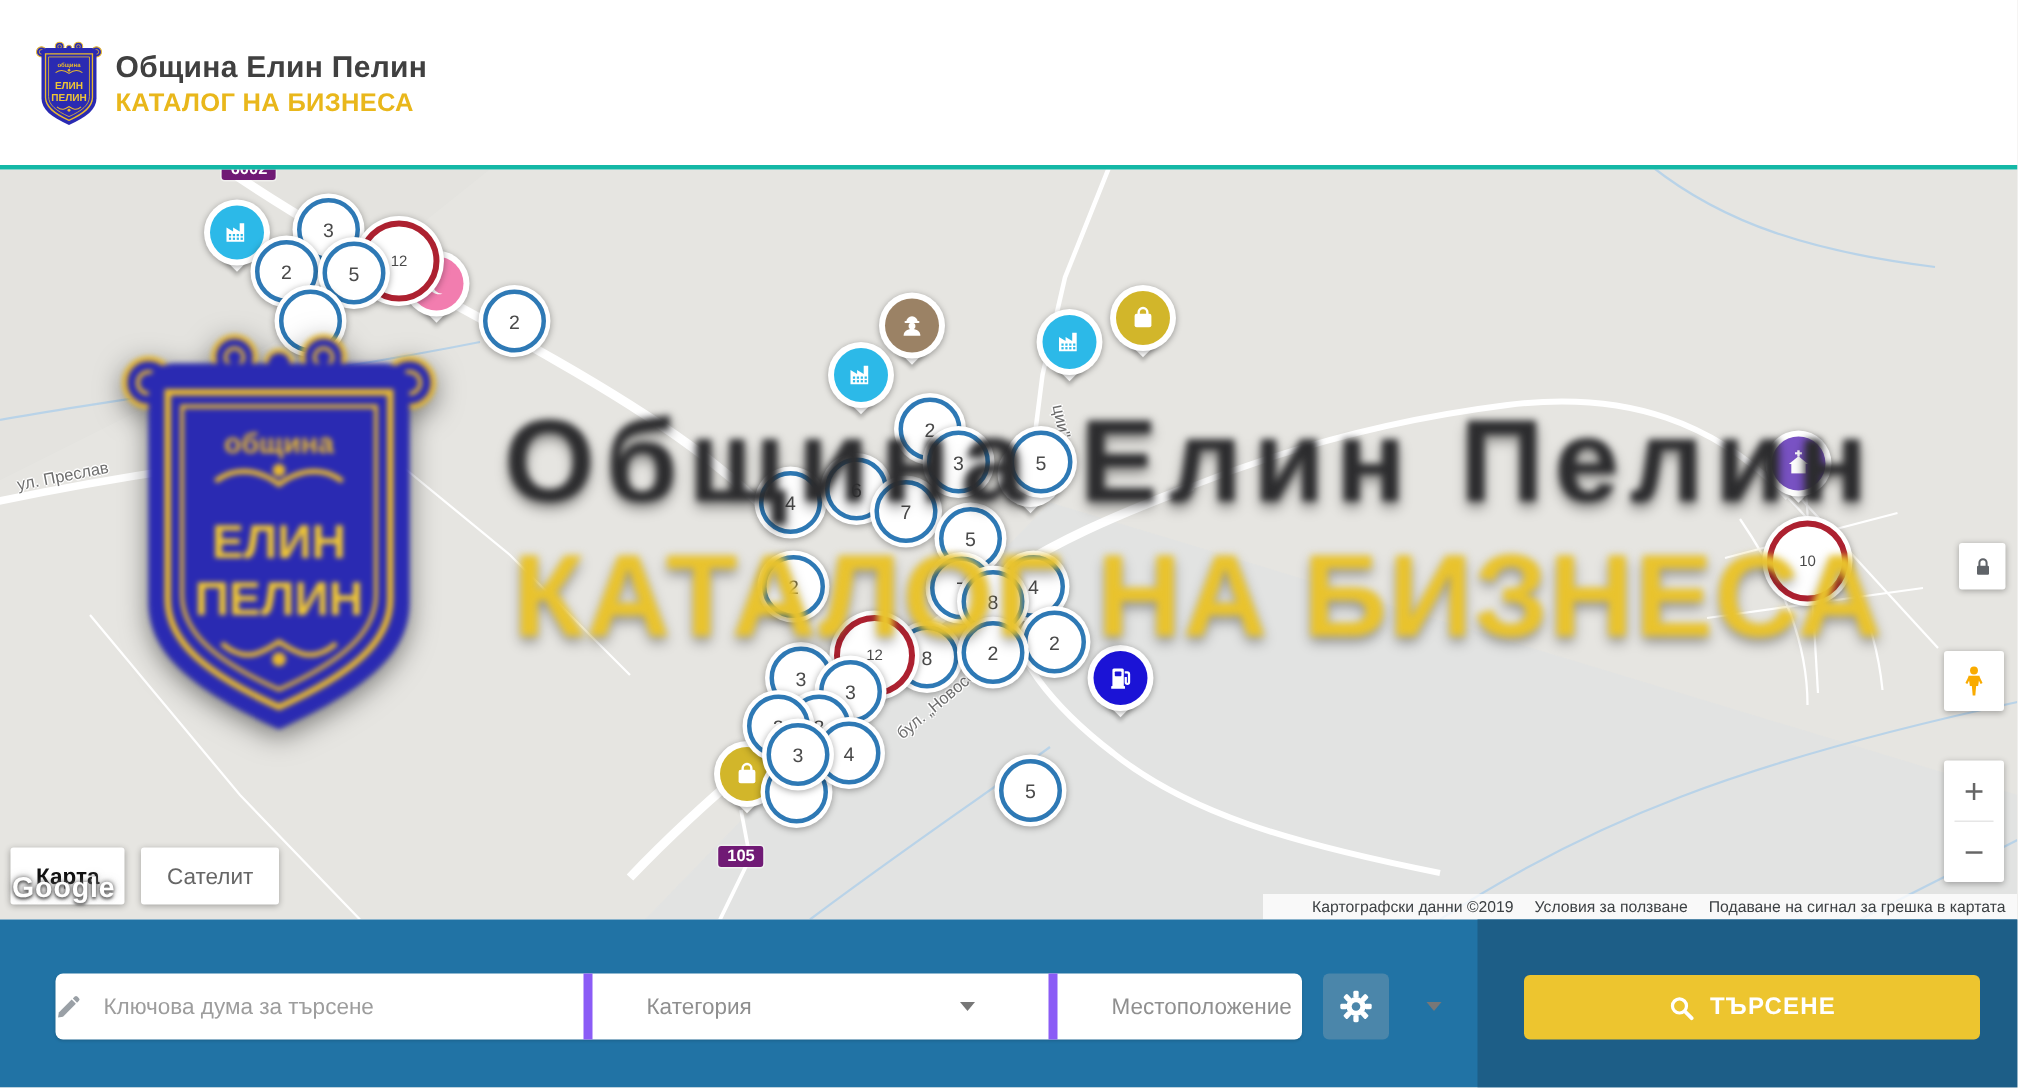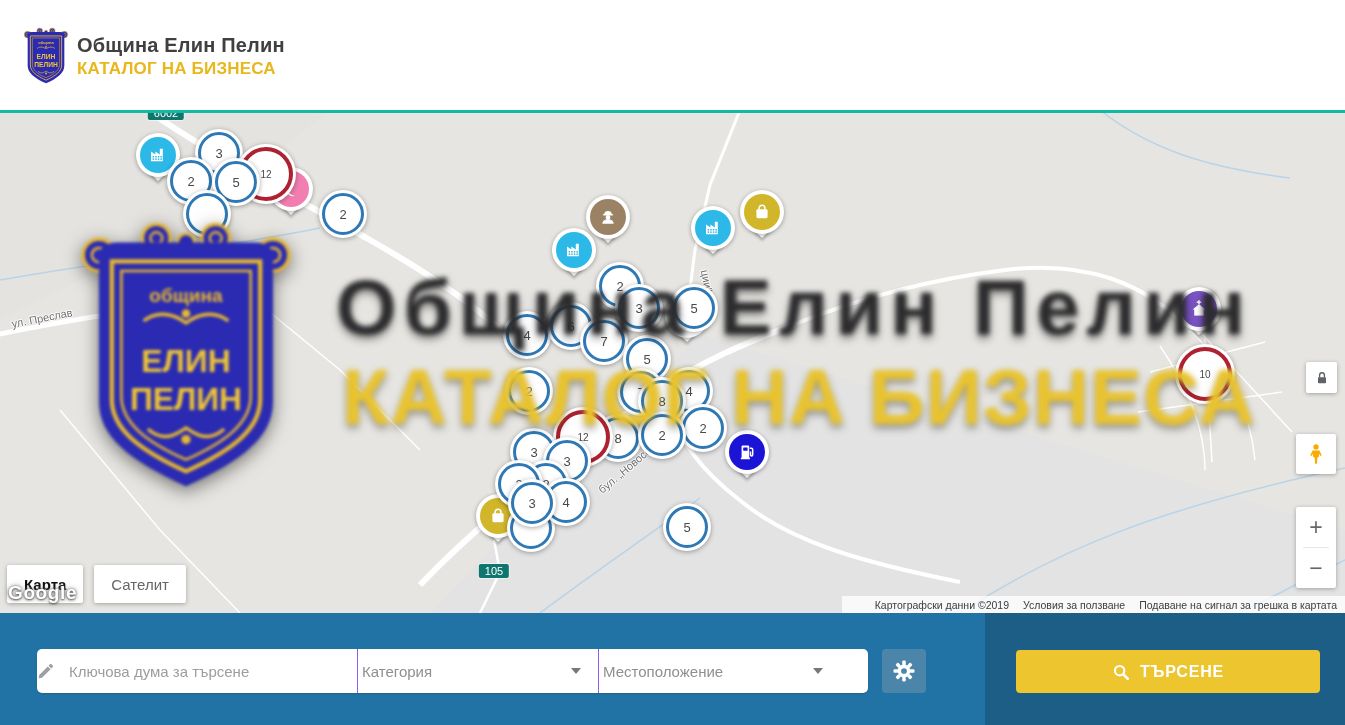--- a/index.html
+++ b/index.html
@@ -15,21 +15,21 @@
   .brand-title{font-size:20px;font-weight:bold;color:#404040;letter-spacing:.2px;}
   .brand-sub{font-size:17px;font-weight:bold;color:#e9b71b;margin-top:2px;letter-spacing:.2px;}
   .nav{position:absolute;right:25px;top:0;height:110px;display:flex;align-items:center;gap:36px;}
   .nav-item{font-size:15px;font-weight:bold;color:#30303a;cursor:pointer;letter-spacing:-.3px;white-space:nowrap;}
 
   
   .map{position:absolute;top:110px;left:0;width:1345px;height:503px;background:#e6e5e1;overflow:hidden;}
   .map svg.roads{position:absolute;left:0;top:0;z-index:0;}
   .street-label{position:absolute;z-index:1;font-size:11px;color:#6e6e6e;white-space:nowrap;
     text-shadow:-1px 0 #fff,1px 0 #fff,0 1px #fff,0 -1px #fff;}
-  .road-badge{position:absolute;z-index:1;background:#0f766e;color:#fff;font-size:11px;font-weight:normal;
+  .road-badge{position:absolute;z-index:1;background:#701a75;color:#fff;font-size:11px;font-weight:bold;
     padding:1px 6px;border-radius:2px;box-shadow:0 0 0 1px rgba(255,255,255,.45);white-space:nowrap;}
 
   
   .pin{position:absolute;width:44px;height:58px;z-index:2;cursor:pointer;}
   .pin-tail{position:absolute;left:50%;top:30px;width:15px;height:15px;background:#fff;
     transform:translateX(-50%) rotate(45deg);box-shadow:2px 2px 3px rgba(0,0,0,.25);}
   .pin-circle{position:absolute;left:0;top:0;width:44px;height:44px;border-radius:50%;background:#fff;
     box-shadow:0 1px 4px rgba(0,0,0,.35);}
   .pin-inner{position:absolute;left:4px;top:4px;width:36px;height:36px;border-radius:50%;
     display:flex;align-items:center;justify-content:center;}
@@ -76,22 +76,22 @@
 
   
   .bar{position:absolute;top:613px;left:0;width:1345px;height:112px;background:#2173a5;z-index:10;}
   .bar-dark{position:absolute;right:0;top:0;width:360px;height:112px;background:#1d5e87;}
   .search-group{position:absolute;left:37px;top:36px;width:831px;height:44px;background:#fff;
     border-radius:5px;display:flex;align-items:stretch;box-shadow:0 1px 2px rgba(0,0,0,.15);}
   .kw{flex:0 0 320px;display:flex;align-items:center;gap:13px;}
   .kw input{border:none;outline:none;font-size:15px;color:#444;width:250px;background:transparent;
     font-family:"Liberation Sans",sans-serif;}
   .kw input::placeholder{color:#9d9d9d;}
-  .sel{border-left:1px solid #8b5cf6;display:flex;align-items:center;justify-content:space-between;
-    padding:0 17px 0 4px;font-size:15px;color:#8f8f8f;cursor:pointer;}
+  .sel{border-left:6px solid #8b5cf6;display:flex;align-items:center;justify-content:space-between;
+    padding:0 17px 0 36px;font-size:15px;color:#8f8f8f;cursor:pointer;margin-left:32px;}
   .sel-cat{flex:0 0 219px;}
   .sel-loc{flex:0 0 220px;}
   .caret{width:0;height:0;border-left:5px solid transparent;border-right:5px solid transparent;
     border-top:6px solid #777;}
   .gear-btn{position:absolute;left:882px;top:36px;width:44px;height:44px;background:#4b86aa;border-radius:4px;
     display:flex;align-items:center;justify-content:center;cursor:pointer;}
   .search-btn{position:absolute;left:1016px;top:37px;width:304px;height:43px;background:#edc52f;border-radius:4px;
     color:#fff;font-weight:bold;font-size:16px;letter-spacing:.8px;display:flex;align-items:center;
     justify-content:center;gap:10px;cursor:pointer;}
 </style>

